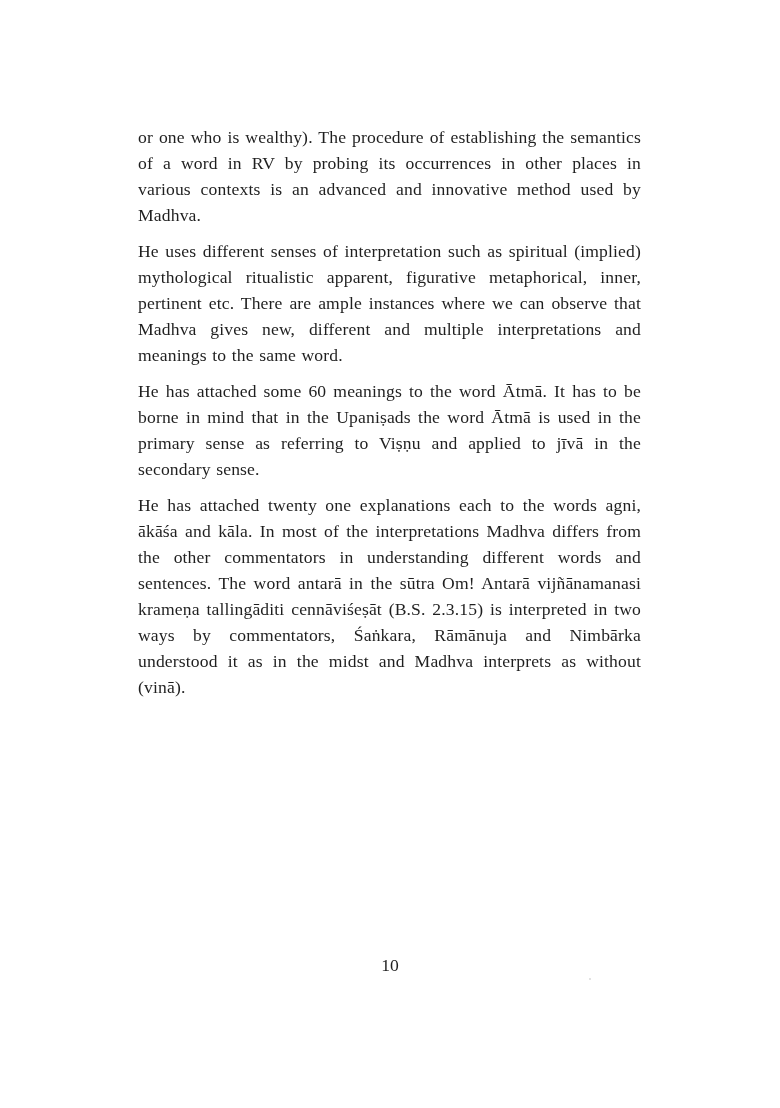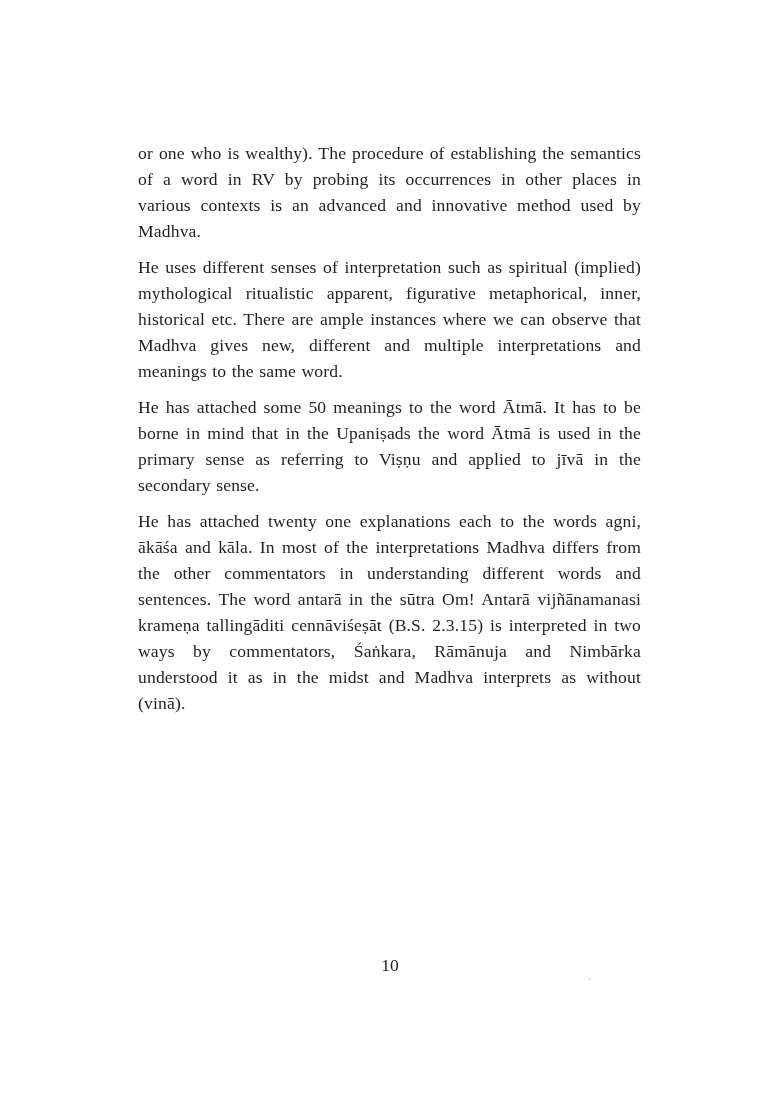--- a/index.html
+++ b/index.html
@@ -13,21 +13,20 @@
       position: relative;
       overflow: hidden;
       font-family: "Liberation Serif", "DejaVu Serif", serif;
       color: #1f1f1f;
     }
     .page {
       position: absolute;
       left: 138px;
       top: 124px;
       width: 503px;
-      margin-top: 16px;
     }
     .para {
       margin: 0 0 10px 0;
       font-size: 17.6px;
       line-height: 26px;
       text-align: justify;
       text-align-last: left;
       letter-spacing: 0.15px;
       word-spacing: 1px;
     }
@@ -49,19 +48,19 @@
       height: 2px;
       background: #d8d8d8;
       border-radius: 1px;
     }
   </style>
 </head>
 <body>
 
 <div class="page">
   <p class="para">or one who is wealthy). The procedure of establishing the semantics of a word in RV by probing its occurrences in other places in various contexts is an advanced and innovative method used by Madhva.</p>
-  <p class="para">He uses different senses of interpretation such as spiritual (implied) mythological ritualistic apparent, figurative metaphorical, inner, historical etc. There are ample instances where we can observe that Madhva gives new, different and multiple interpretations and meanings to the same word.</p>
-  <p class="para">He has attached some 50 meanings to the word Ātmā. It has to be borne in mind that in the Upaniṣads the word Ātmā is used in the primary sense as referring to Viṣṇu and applied to jīvā in the secondary sense.</p>
+  <p class="para">He uses different senses of interpretation such as spiritual (implied) mythological ritualistic apparent, figurative metaphorical, inner, pertinent etc. There are ample instances where we can observe that Madhva gives new, different and multiple interpretations and meanings to the same word.</p>
+  <p class="para">He has attached some 60 meanings to the word Ātmā. It has to be borne in mind that in the Upaniṣads the word Ātmā is used in the primary sense as referring to Viṣṇu and applied to jīvā in the secondary sense.</p>
   <p class="para">He has attached twenty one explanations each to the words agni, ākāśa and kāla. In most of the interpretations Madhva differs from the other commentators in understanding different words and sentences. The word antarā in the sūtra Om! Antarā vijñānamanasi krameṇa tallingāditi cennāviśeṣāt (B.S. 2.3.15) is interpreted in two ways by commentators, Śaṅkara, Rāmānuja and Nimbārka understood it as in the midst and Madhva interprets as without (vinā).</p>
 </div>
 
 <div class="page-number">10</div>
 <div class="speck"></div>
 
 </body></html>

